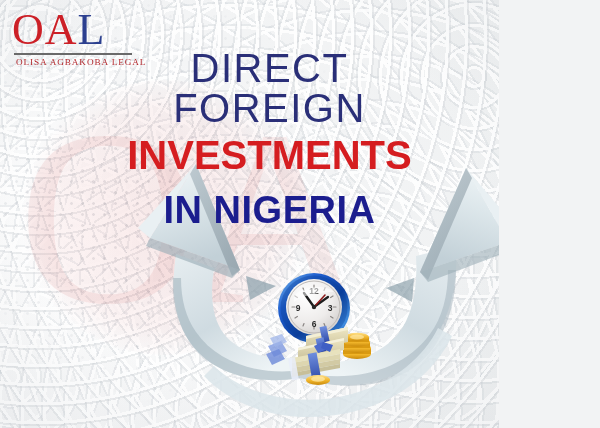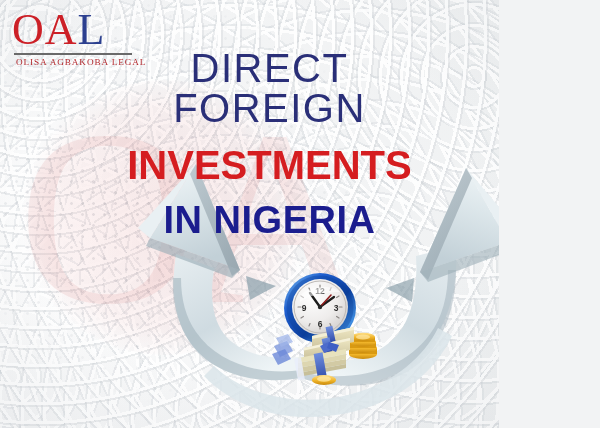--- a/index.html
+++ b/index.html
@@ -72,29 +72,29 @@
   #headline{
     position:absolute;left:0;right:0;top:44px;z-index:14;
     text-align:center;padding-left:40px;
   }
   .h-line{
     font-family:"Liberation Sans",sans-serif;
     line-height:1.0;white-space:nowrap;
   }
   .h1{font-size:40px;font-weight:400;color:#2a2f78;letter-spacing:1.5px;}
   .h2{font-size:40px;font-weight:400;color:#2a2f78;letter-spacing:1.5px;margin-top:4px;}
-  .h3{font-size:40px;font-weight:700;color:#d51d20;letter-spacing:0px;margin-top:17px;}
+  .h3{font-size:40px;font-weight:700;color:#d51d20;letter-spacing:0px;margin-top:7px;}
   .h4{font-size:38px;font-weight:700;color:#1b1d8e;letter-spacing:.5px;margin-top:16px;}
 
   
   #artwork{position:absolute;left:0;top:150px;width:600px;height:278px;z-index:8;}
   #artwork svg{display:block;}
 
   
-  #centerpiece{position:absolute;left:268px;top:262px;width:120px;height:125px;z-index:11;}
+  #centerpiece{position:absolute;left:262px;top:262px;width:120px;height:125px;z-index:11;}
   #centerpiece svg{display:block;}
 </style>
 </head>
 <body>
 
 <div id="poster">
 
   <div class="tex swirl"></div>
   <div class="tex dots"></div>
   <div class="wm-glow"></div>

